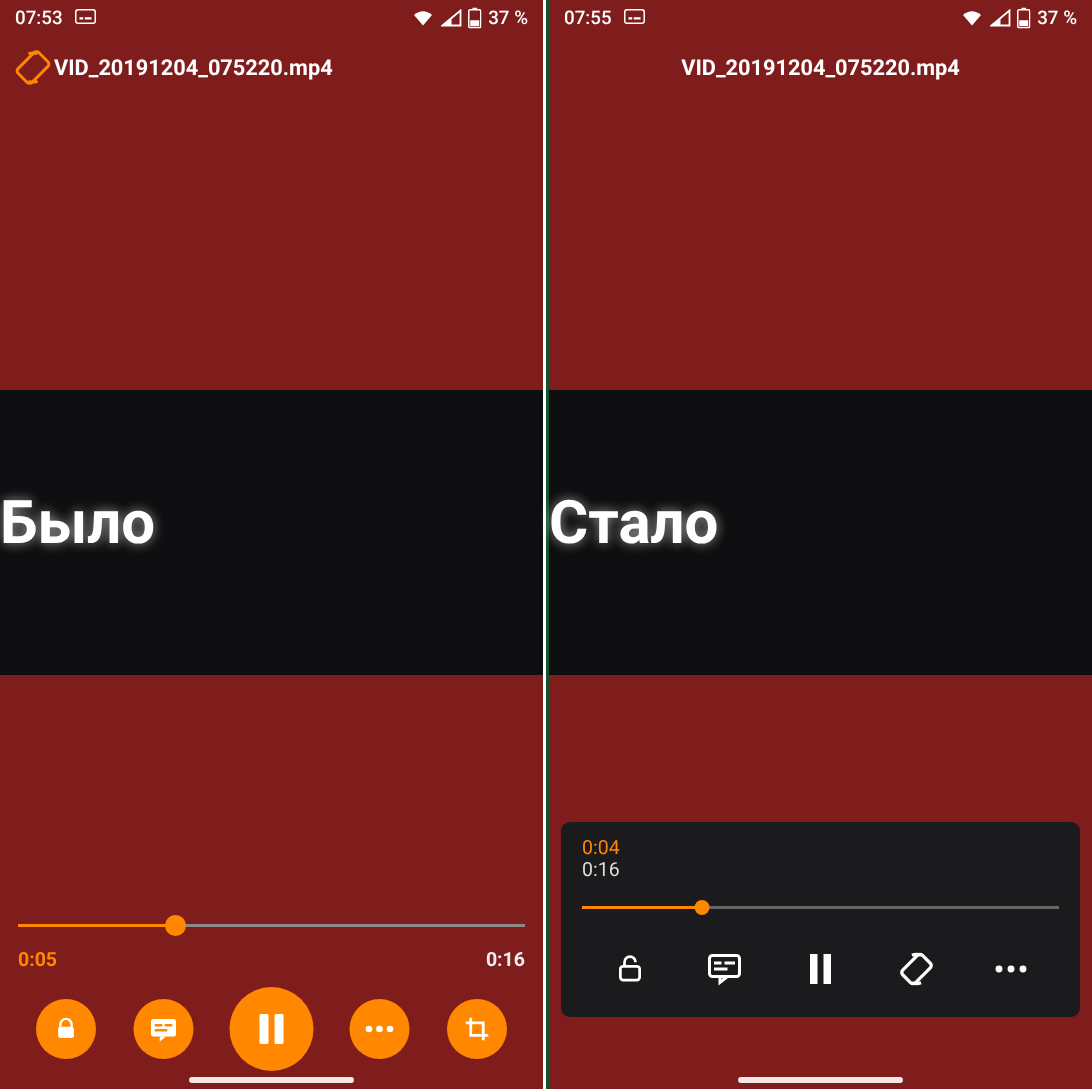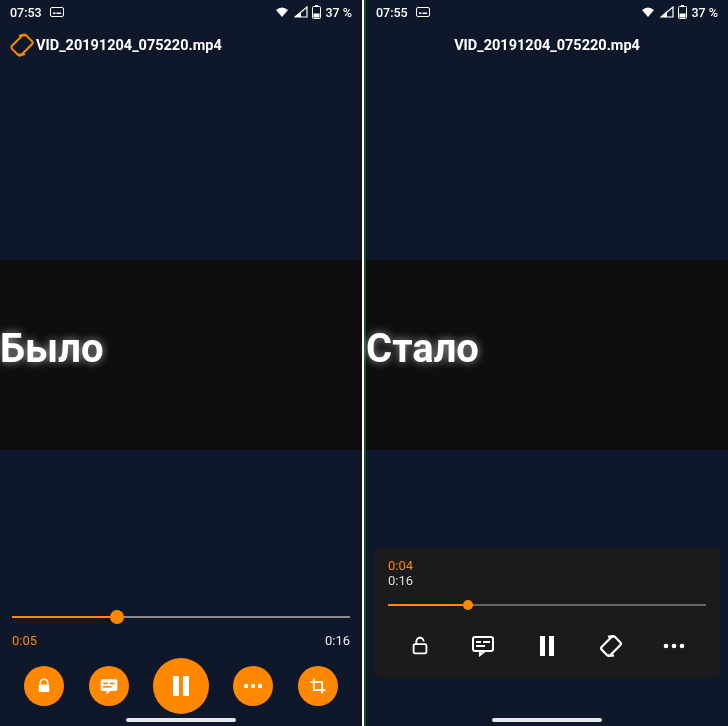--- a/index.html
+++ b/index.html
@@ -7,21 +7,21 @@
     width: 728px;
     height: 726px;
     background: #fff;
     font-family: Roboto, Arial, sans-serif;
     display: flex;
     overflow: hidden;
   }
   .screen {
     width: 364px;
     height: 726px;
-    background: #0f172a;
+    background: #7f1d1d;
     position: relative;
     color: #fff;
   }
   .screen.left { border-right: 2px solid #fff; }
   .screen.right { border-left: 2px solid #14532d; }
 
   
   .status-bar {
     height: 24px;
     display: flex;
@@ -66,20 +66,21 @@
     color: #fff;
     text-shadow: 0 0 8px rgba(255,255,255,0.6), 0 0 2px #000;
   }
 
   
   .left-controls {
     position: absolute;
     bottom: 12px;
     left: 0; right: 0;
     padding: 0 12px;
+    font-weight: bold;
   }
   .seek-row {
     position: relative;
     height: 28px;
     margin-bottom: 2px;
   }
   .seek-track {
     position: absolute;
     left: 0; right: 0; top: 13px;
     height: 2px;

